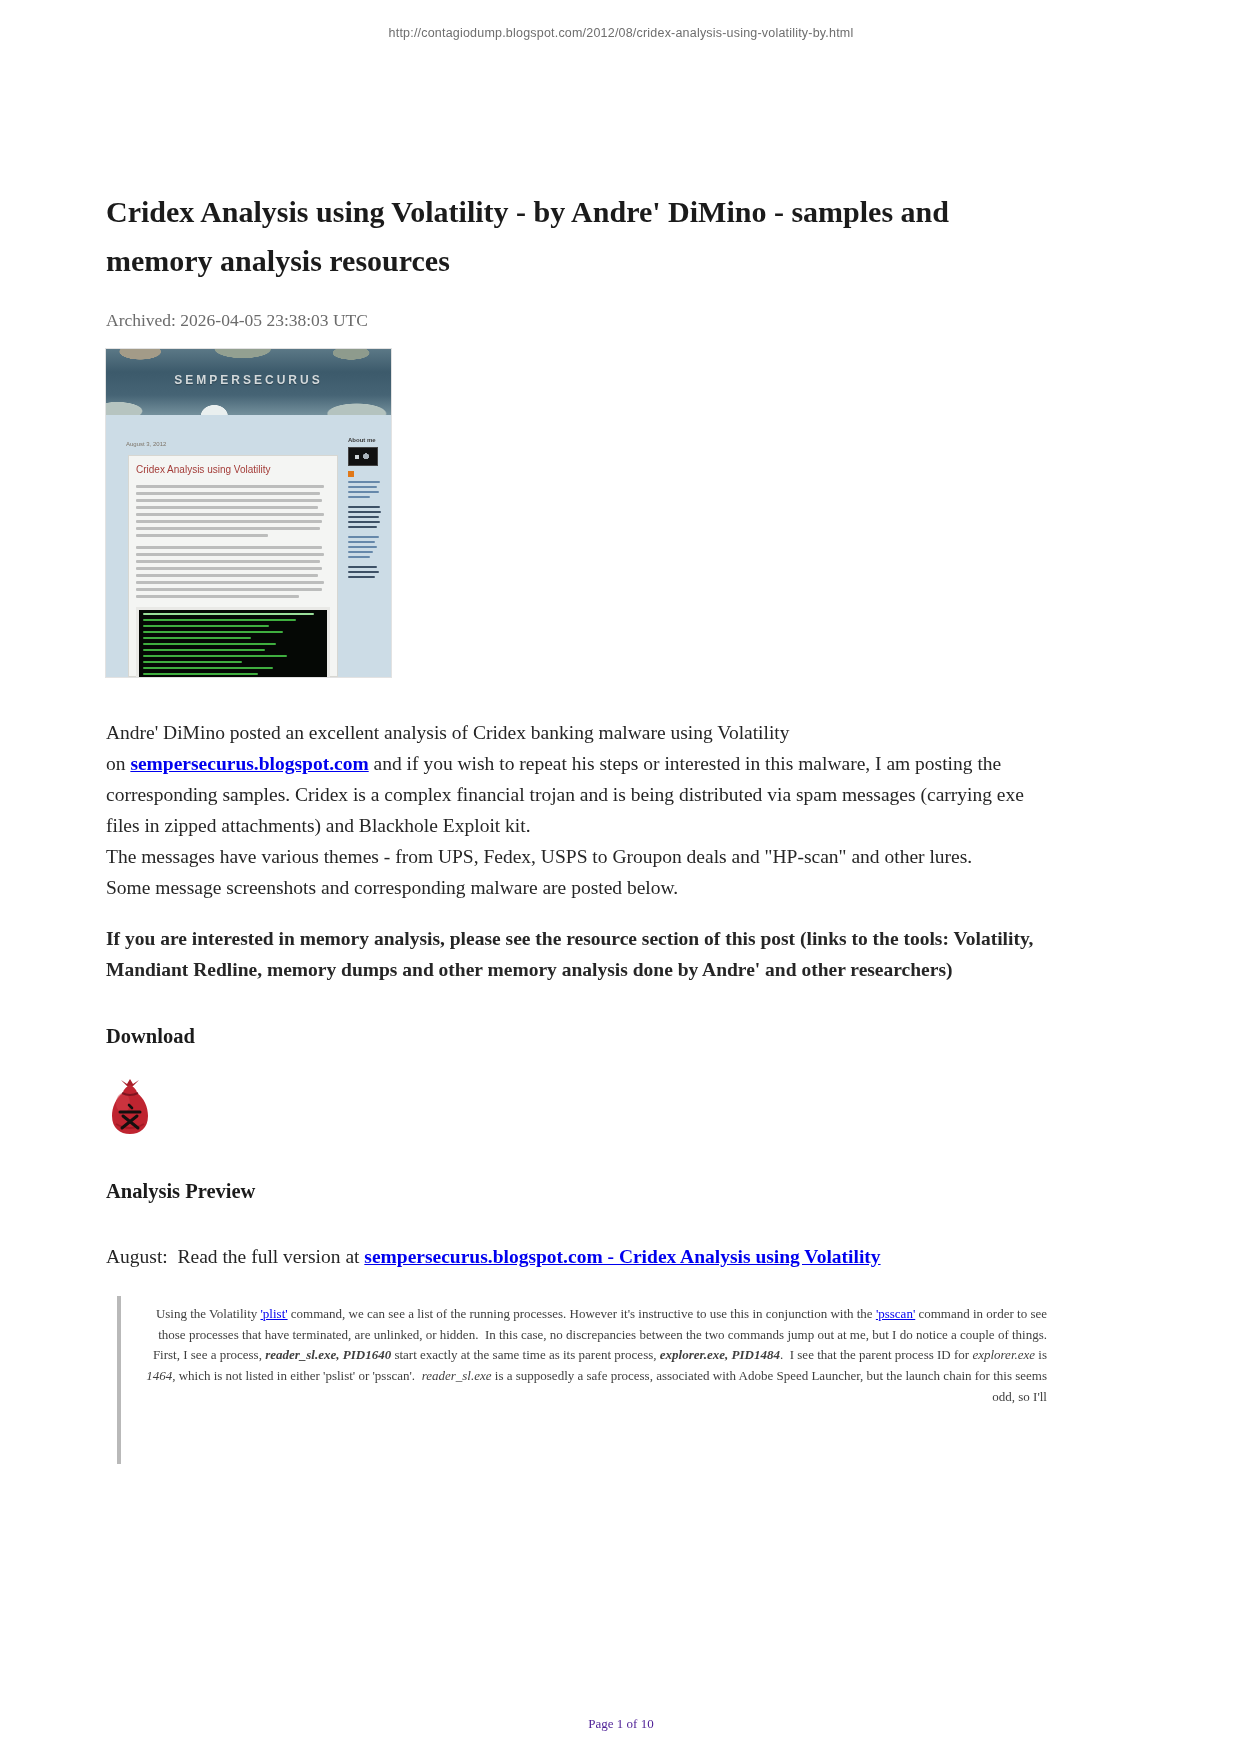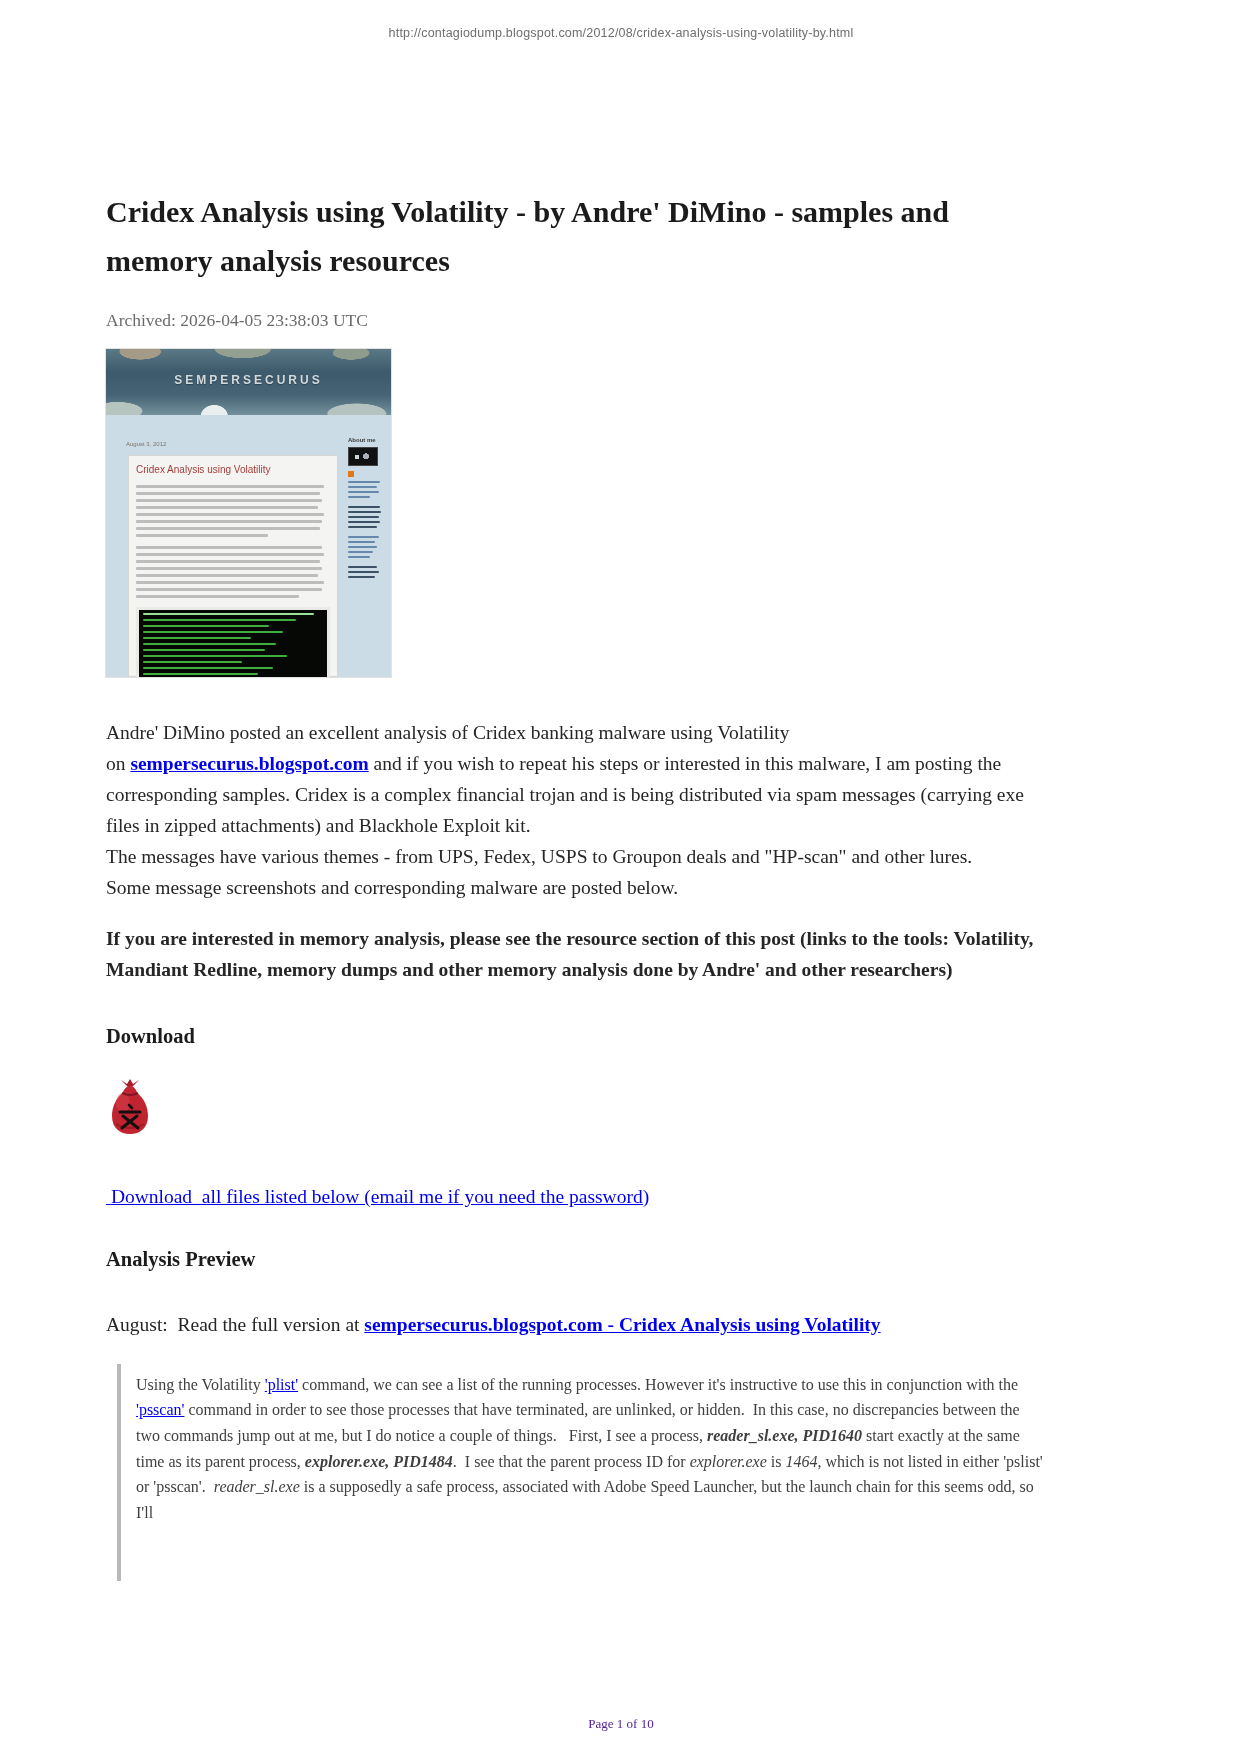--- a/index.html
+++ b/index.html
@@ -132,24 +132,25 @@
     margin-top:40px;
     font-size:20.5px; font-weight:bold; color:#1b1b1b;
   }
   .bag-wrap { margin-top:30px; margin-left:2px; }
   .dl-link-p { margin-top:46px; font-size:19.5px; white-space:pre-wrap; }
   .excerpt-p { margin-top:38px; font-size:19.5px; line-height:1.59; white-space:pre-wrap; }
   blockquote.quote {
     margin-top:24px; margin-left:11px;
     border-left:4px solid #b9b9b9;
     padding:8px 0 56px 15px;
-    font-size:16px; line-height:1.6;
+    font-size:13px; line-height:1.6;
     color:#3f3f3f;
     white-space:pre-wrap;
     width:930px;
+    text-align:right;
   }
   .page-footer {
     position:absolute; left:0; right:0; bottom:24px;
     text-align:center;
     font-family:Liberation Serif, serif;
     font-size:13px; color:#4c1d95;
   }
 </style>
 </head>
 <body>
@@ -255,21 +256,20 @@
         <ellipse cx="15" cy="25" rx="7" ry="10" fill="#d4404b" opacity="0.55"></ellipse>
         <path d="M14 15 Q22 19 30 15" stroke="#7e1520" stroke-width="2.2" fill="none"></path>
         <path d="M8 46 Q22 54 36 46" stroke="#8f121d" stroke-width="2" fill="none" opacity="0.6"></path>
         <path d="M21 27 L24 30" stroke="#14100f" stroke-width="2.6" stroke-linecap="round"></path>
         <path d="M12 34 L32 34" stroke="#14100f" stroke-width="3" stroke-linecap="round"></path>
         <path d="M15 38 L30 50" stroke="#14100f" stroke-width="3" stroke-linecap="round"></path>
         <path d="M29 38 L14 50" stroke="#14100f" stroke-width="3" stroke-linecap="round"></path>
       </svg>
     </div>
 
-    <p class="dl-link-p"><a> Download  all files listed below (email me if you need the password)</a></p>
 
     <h3 class="sect-heading">Analysis Preview</h3>
 
     <p class="excerpt-p"><span>August:  Read the full version at </span><a class="boldlink">sempersecurus.blogspot.com - Cridex Analysis using Volatility</a></p>
 
     <blockquote class="quote"><span class="plain">Using the Volatility </span><a>'plist'</a><span class="plain"> command, we can see a list of the running processes. However it's instructive to use this in conjunction with the </span><a>'psscan'</a><span class="plain"> command in order to see those processes that have terminated, are unlinked, or hidden.  In this case, no discrepancies between the two commands jump out at me, but I do notice a couple of things.   First, I see a process, </span><span class="bolditalic">reader_sl.exe, PID1640</span><span class="plain"> start exactly at the same time as its parent process, </span><span class="bolditalic">explorer.exe, PID1484</span><span class="plain">.  I see that the parent process ID for </span><span class="italic">explorer.exe</span><span class="plain"> is </span><span class="italic">1464</span><span class="plain">, which is not listed in either 'pslist' or 'psscan'.  </span><span class="italic">reader_sl.exe</span><span class="plain"> is a supposedly a safe process, associated with Adobe Speed Launcher, but the launch chain for this seems odd, so I'll</span></blockquote>
 
   </div>
 
   <div class="page-footer">Page 1 of 10</div>

